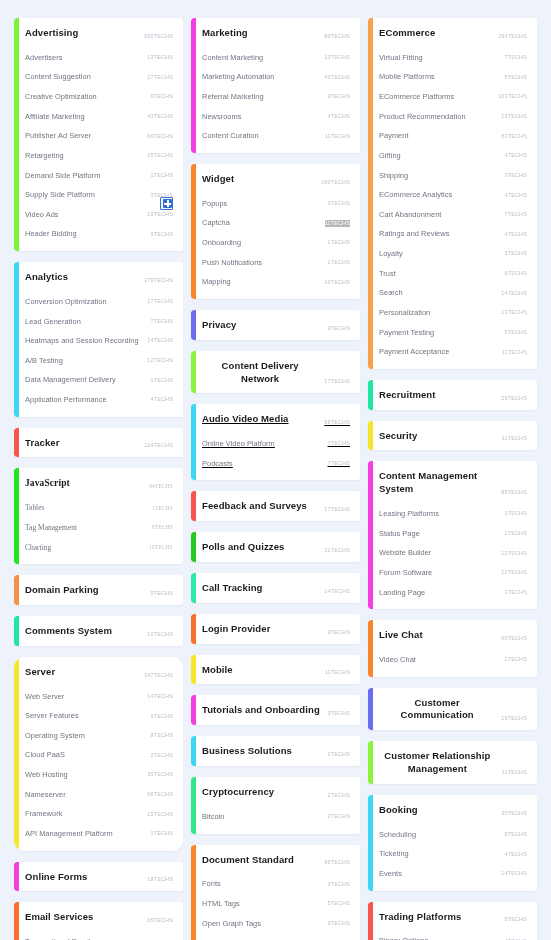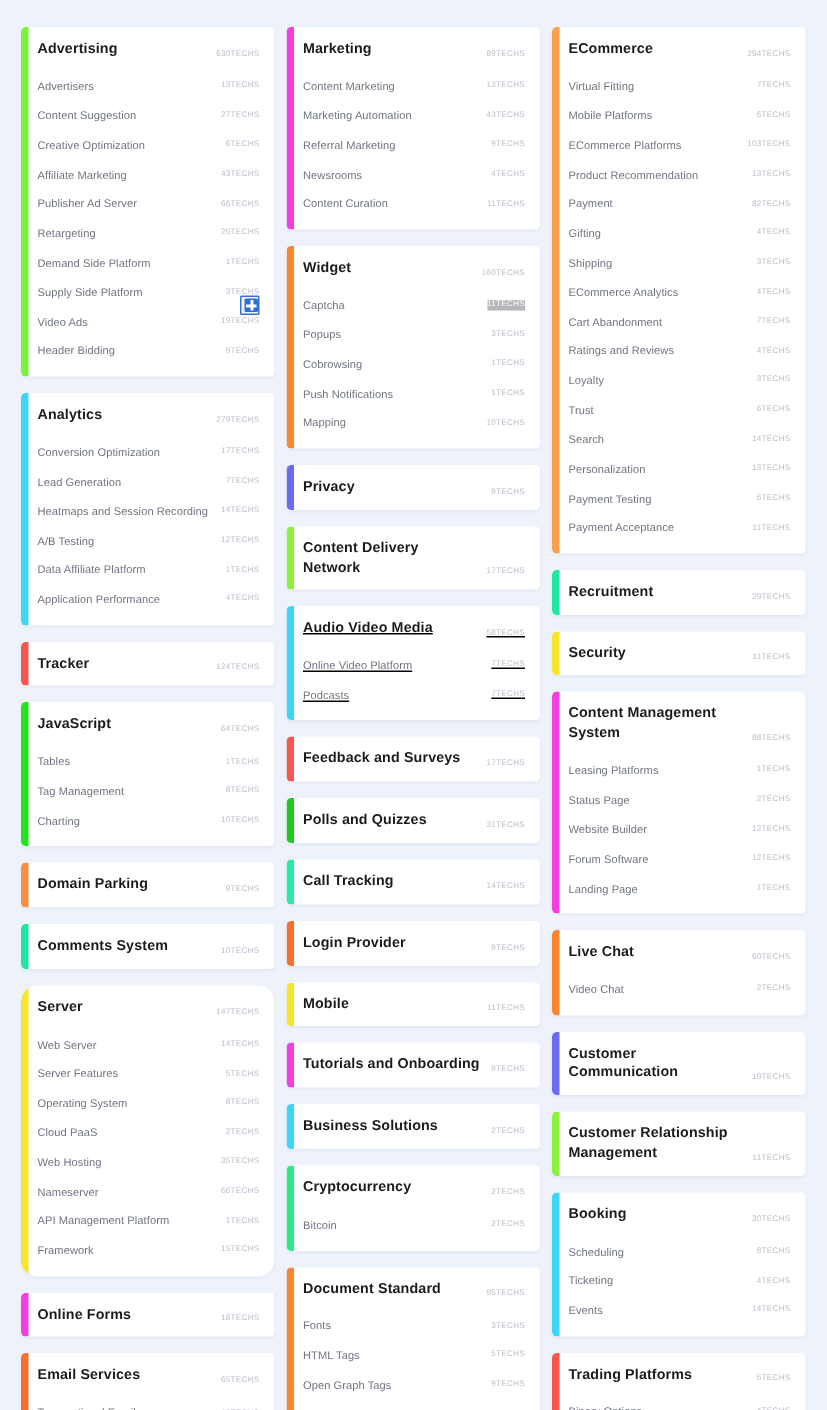--- a/index.html
+++ b/index.html
@@ -76,20 +76,21 @@
     letter-spacing: 0.2px;
     flex: 0 0 auto;
     padding-bottom: 1px;
   }
   .count.selected {
     background: #b6b6bb;
     color: #ffffff;
   }
   .only-header {
     padding: 10px 0 9px 0;
+    text-align: center;
   }
   
   .cursor-artifact {
     position: absolute;
     width: 13px;
     height: 13px;
     pointer-events: none;
     z-index: 20;
   }
   .cursor-artifact .doc {
@@ -189,36 +190,36 @@
         </div>
         <div class="row item-row">
           <div class="item-label">Heatmaps and Session Recording</div>
           <div class="count">14TECHS</div>
         </div>
         <div class="row item-row">
           <div class="item-label">A/B Testing</div>
           <div class="count">12TECHS</div>
         </div>
         <div class="row item-row">
-          <div class="item-label">Data Affiliate Platform</div>
+          <div class="item-label">Data Management Delivery</div>
           <div class="count">1TECHS</div>
         </div>
         <div class="row item-row">
           <div class="item-label">Application Performance</div>
           <div class="count">4TECHS</div>
         </div>
       </div>
       <div class="card">
         <div class="accent" style="background: rgb(249, 86, 79);"></div>
         <div class="row header-row only-header">
           <div class="card-title">Tracker</div>
           <div class="count">124TECHS</div>
         </div>
       </div>
-      <div class="card" style="padding-bottom: 7px;">
+      <div class="card" style="padding-bottom: 7px; font-family: Liberation Serif, serif;">
         <div class="accent" style="background: rgb(33, 230, 31);"></div>
         <div class="row header-row">
           <div class="card-title">JavaScript</div>
           <div class="count">64TECHS</div>
         </div>
         <div class="row item-row">
           <div class="item-label">Tables</div>
           <div class="count">1TECHS</div>
         </div>
         <div class="row item-row">
@@ -268,27 +269,27 @@
         </div>
         <div class="row item-row">
           <div class="item-label">Web Hosting</div>
           <div class="count">35TECHS</div>
         </div>
         <div class="row item-row">
           <div class="item-label">Nameserver</div>
           <div class="count">66TECHS</div>
         </div>
         <div class="row item-row">
-          <div class="item-label">API Management Platform</div>
-          <div class="count">1TECHS</div>
-        </div>
-        <div class="row item-row">
           <div class="item-label">Framework</div>
           <div class="count">15TECHS</div>
         </div>
+        <div class="row item-row">
+          <div class="item-label">API Management Platform</div>
+          <div class="count">1TECHS</div>
+        </div>
       </div>
       <div class="card">
         <div class="accent" style="background: rgb(244, 63, 224);"></div>
         <div class="row header-row only-header">
           <div class="card-title">Online Forms</div>
           <div class="count">18TECHS</div>
         </div>
       </div>
       <div class="card" style="padding-bottom: 7px;">
         <div class="accent" style="background: rgb(249, 112, 46);"></div>
@@ -330,29 +331,29 @@
           <div class="count">11TECHS</div>
         </div>
       </div>
       <div class="card" style="padding-bottom: 7px;">
         <div class="accent" style="background: rgb(249, 133, 46);"></div>
         <div class="row header-row">
           <div class="card-title">Widget</div>
           <div class="count">160TECHS</div>
         </div>
         <div class="row item-row">
+          <div class="item-label">Popups</div>
+          <div class="count">3TECHS</div>
+        </div>
+        <div class="row item-row">
           <div class="item-label">Captcha</div>
           <div class="count selected">11TECHS</div>
         </div>
         <div class="row item-row">
-          <div class="item-label">Popups</div>
-          <div class="count">3TECHS</div>
-        </div>
-        <div class="row item-row">
-          <div class="item-label">Cobrowsing</div>
+          <div class="item-label">Onboarding</div>
           <div class="count">1TECHS</div>
         </div>
         <div class="row item-row">
           <div class="item-label">Push Notifications</div>
           <div class="count">1TECHS</div>
         </div>
         <div class="row item-row">
           <div class="item-label">Mapping</div>
           <div class="count">10TECHS</div>
         </div>

